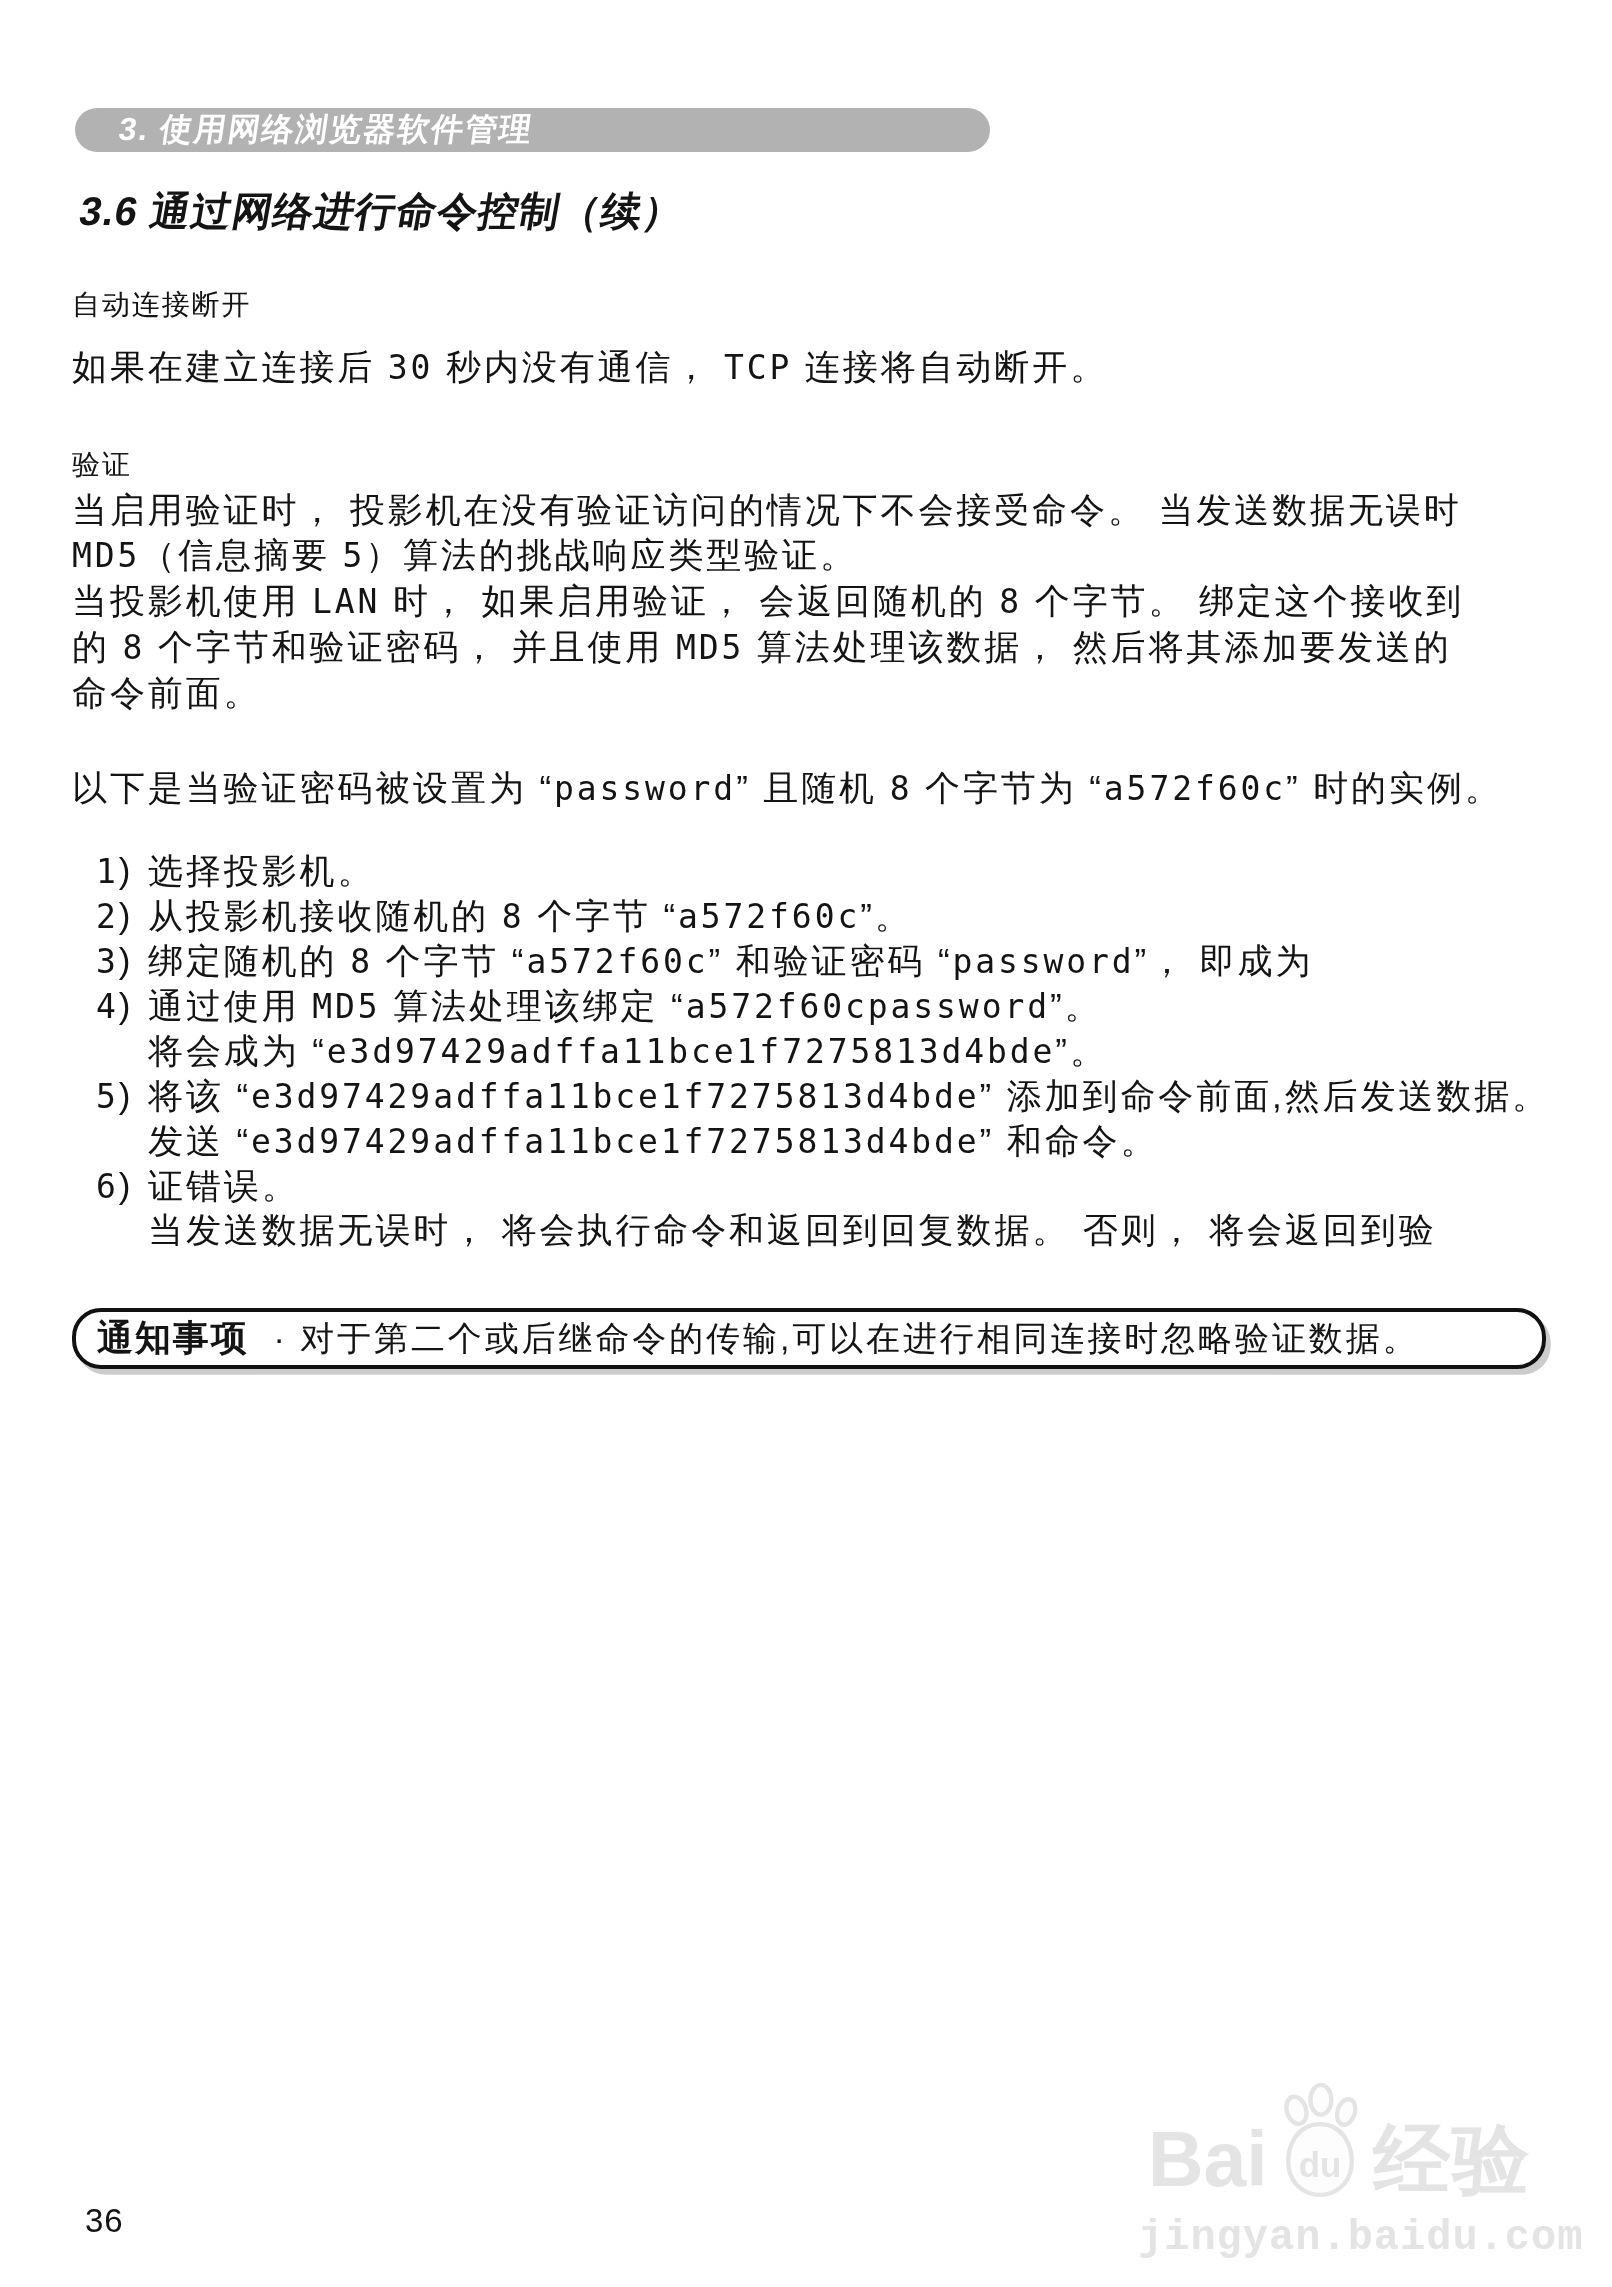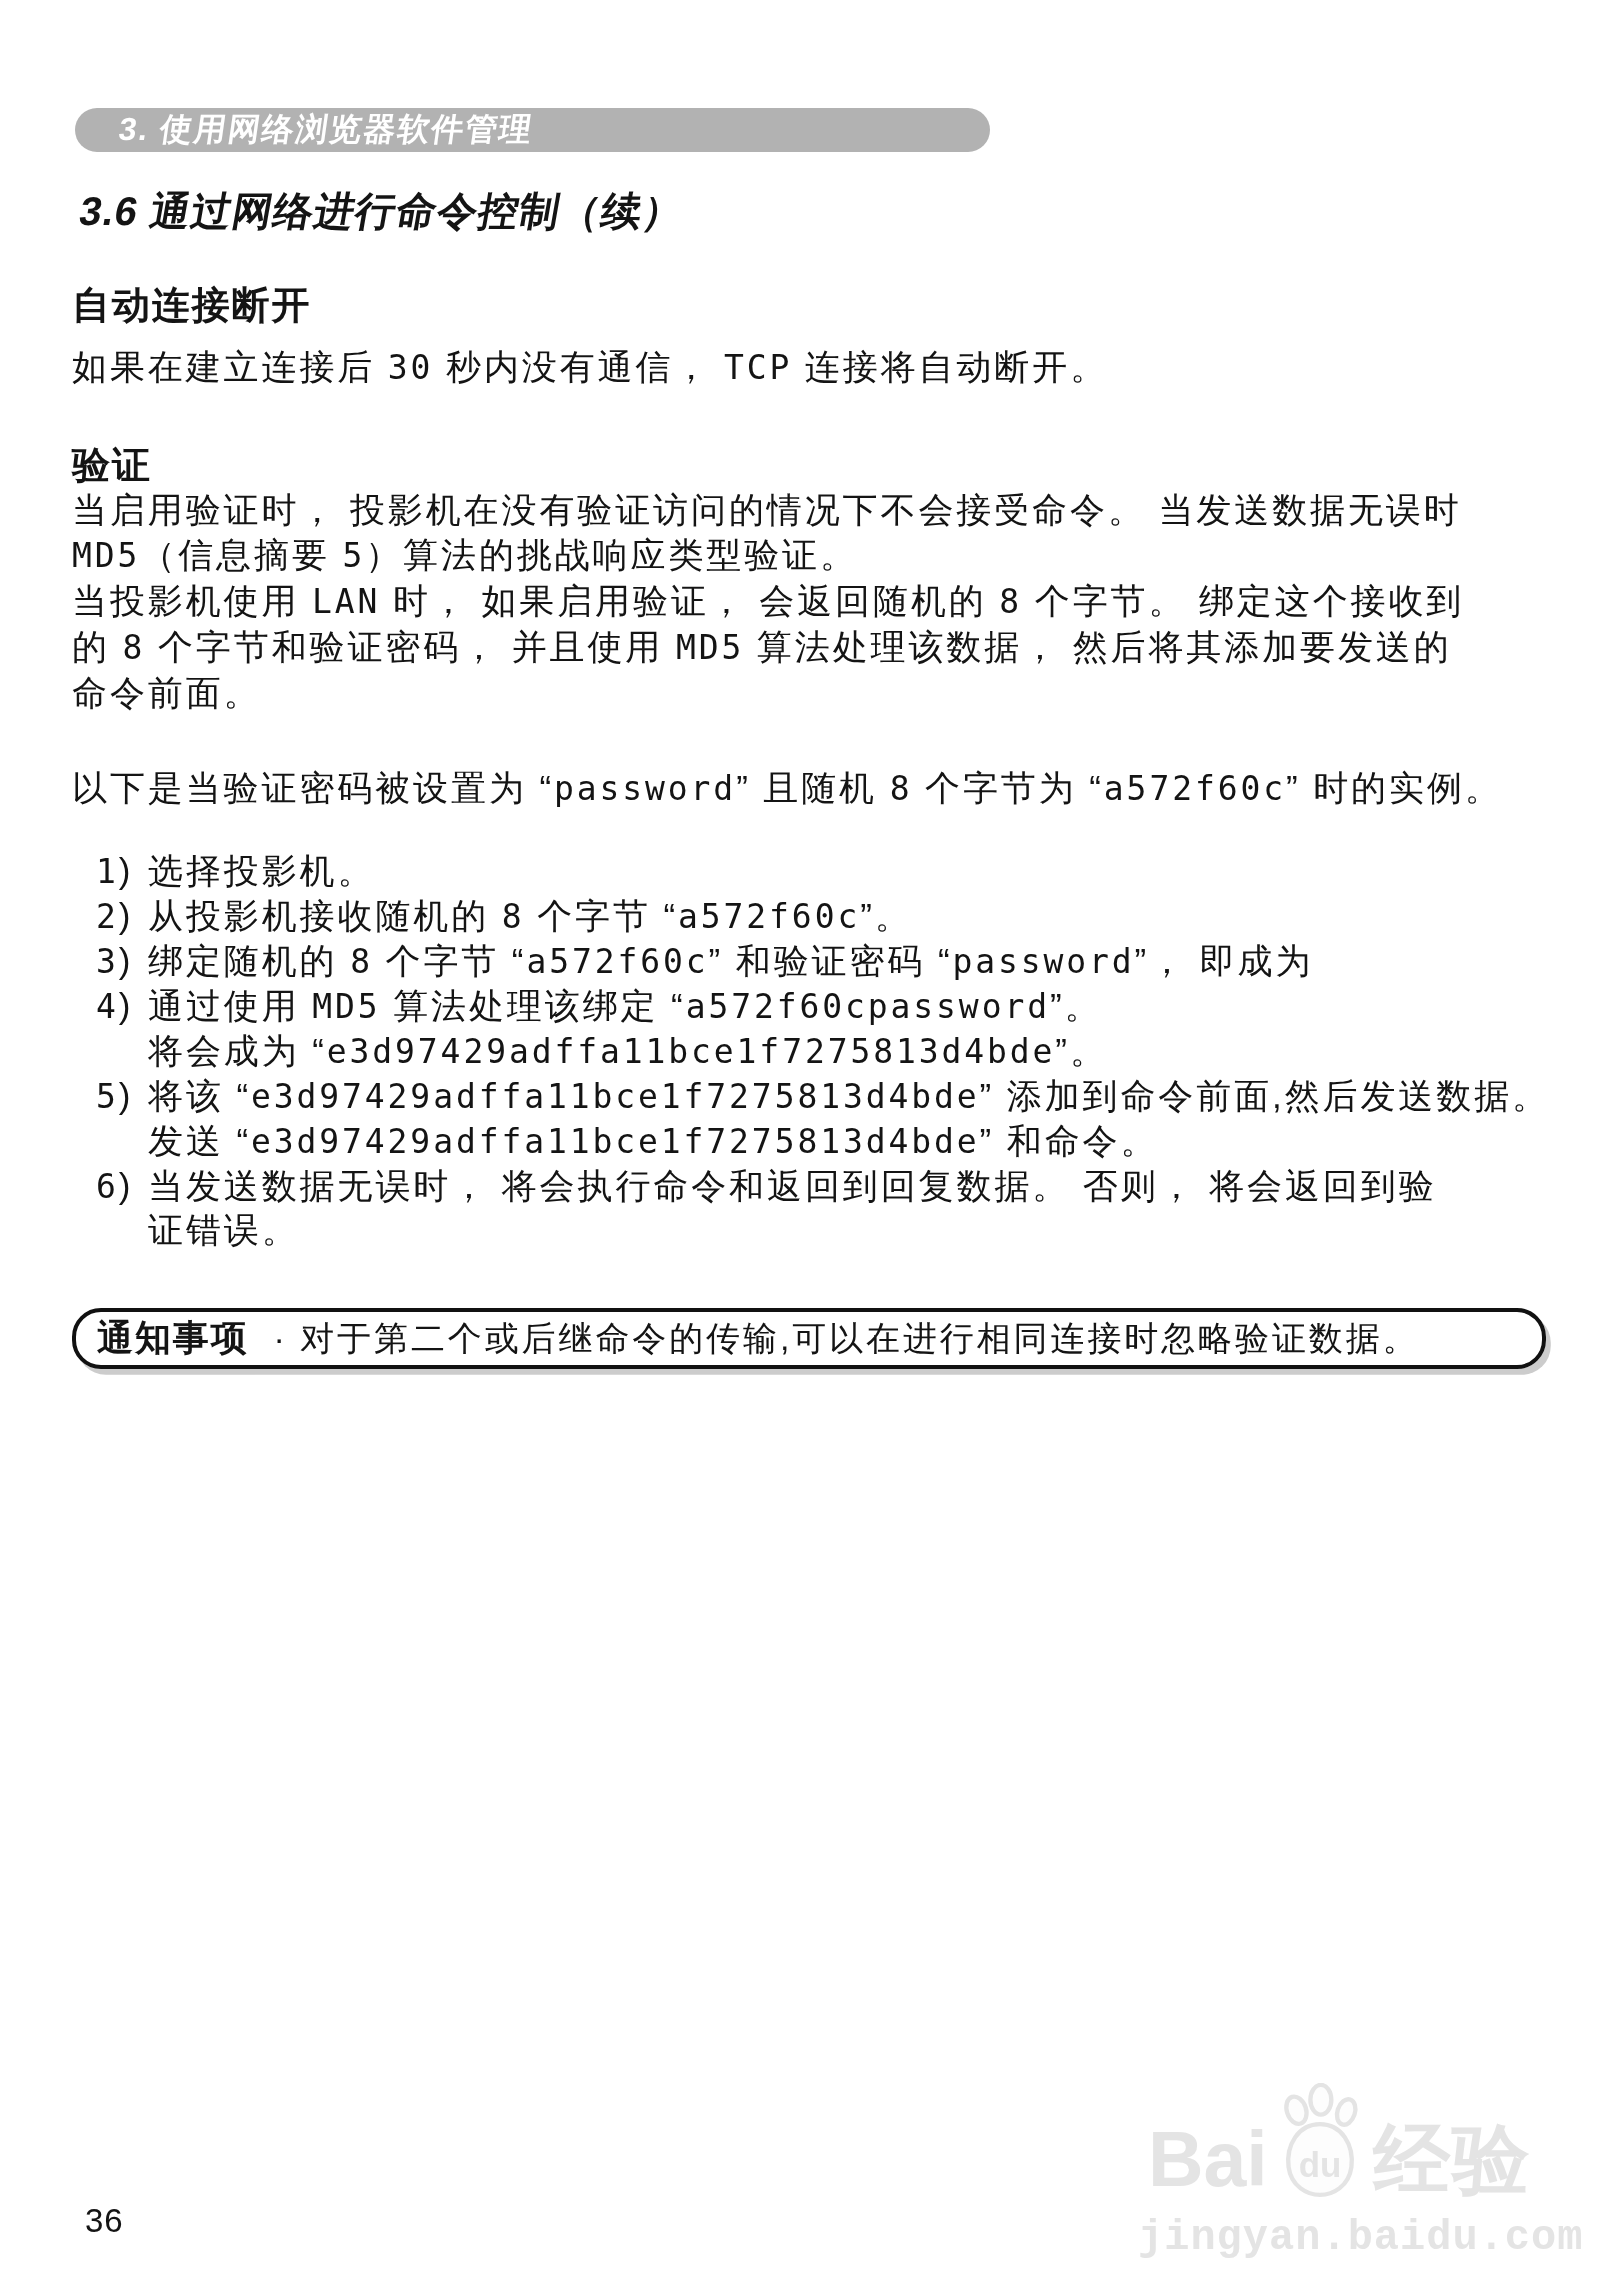--- a/index.html
+++ b/index.html
@@ -21,21 +21,21 @@
   }
   
   .sec-title{
     position:absolute;left:75px;top:184px;margin:0;
     font-size:40px;font-weight:900;letter-spacing:1px;
     transform:skewX(-10deg);transform-origin:0 100%;white-space:nowrap;
   }
   
   .content{position:absolute;left:72px;top:283px;width:1499px;}
   .block{margin:0;}
-  .block.heading{font-size:38px;font-weight:700;letter-spacing:1.9px;line-height:44px;white-space:nowrap;}
+  .block.heading{font-size:28px;font-weight:400;letter-spacing:1.9px;line-height:44px;white-space:nowrap;}
   .block.para{font-size:35px;line-height:45px;letter-spacing:2.9px;}
   .tline{white-space:nowrap;}
   .block.list{font-size:35px;line-height:44px;letter-spacing:2.9px;padding-left:24px;}
   .li{display:flex;}
   .li .num{flex:none;width:52px;}
   .lat{font-family:"DejaVu Sans Mono","Liberation Mono",monospace;font-size:33px;letter-spacing:2.9px;}
   
   .content .block:nth-child(1){margin-bottom:17.3px;}
   .content .block:nth-child(2){margin-bottom:53px;}
   .content .block:nth-child(3){margin-bottom:0;}
@@ -122,22 +122,22 @@
         <div class="li">
           <span class="num"><span class="lat">5</span>)</span>
           <div class="li-body">
             <div class="tline">将该 “<span class="lat">e3d97429adffa11bce1f7275813d4bde</span>” 添加到命令前面,然后发送数据。</div>
             <div class="tline">发送 “<span class="lat">e3d97429adffa11bce1f7275813d4bde</span>” 和命令。</div>
           </div>
         </div>
         <div class="li">
           <span class="num"><span class="lat">6</span>)</span>
           <div class="li-body">
+            <div class="tline">证错误。</div>
             <div class="tline">当发送数据无误时， 将会执行命令和返回到回复数据。 否则， 将会返回到验</div>
-            <div class="tline">证错误。</div>
           </div>
         </div>
       </div>
       <div class="block notice-box">
         <span class="notice-label">通知事项</span>
         <span class="notice-text">· 对于第二个或后继命令的传输,可以在进行相同连接时忽略验证数据。</span>
       </div>
     </div>
 
   <div class="page-num">36</div>

